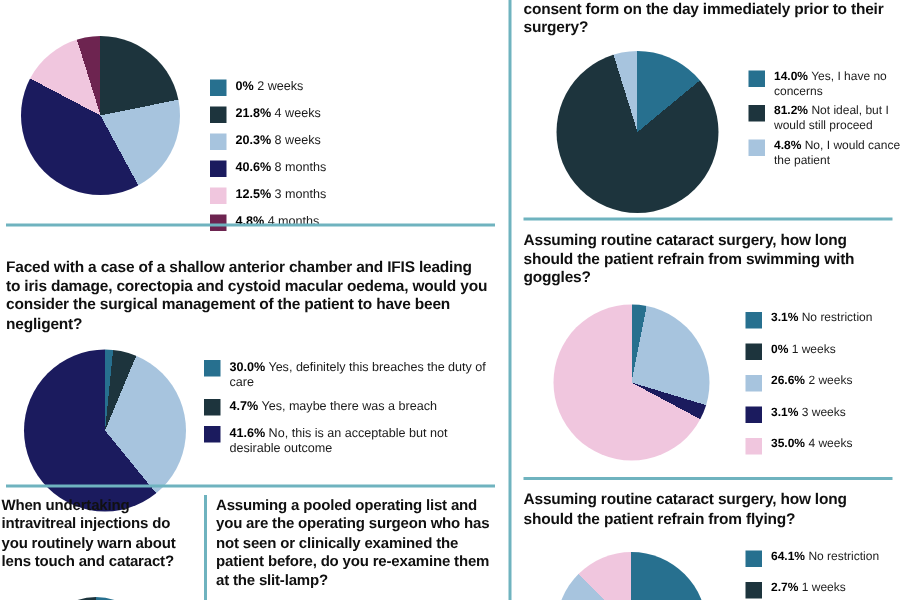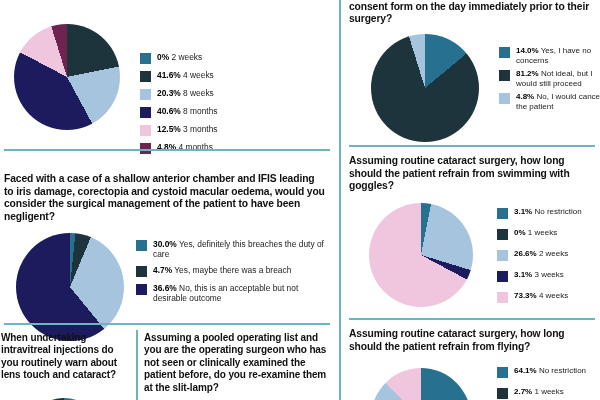--- a/index.html
+++ b/index.html
@@ -72,21 +72,21 @@
       </div>
 
       <div class="legend lgrid" style="position:absolute;left:140px;top:14px;">
         <div class="lcol" style="width:115px;">
           <div class="litem">
             <span class="sw" style="background:#27708f"></span>
             <span class="ltxt"><b>0%</b> <span>2 weeks</span></span>
           </div>
           <div class="litem">
             <span class="sw" style="background:#1d343d"></span>
-            <span class="ltxt"><b>41.6%</b> <span>4 weeks</span></span>
+            <span class="ltxt"><b>21.8%</b> <span>4 weeks</span></span>
           </div>
           <div class="litem">
             <span class="sw" style="background:#a7c4de"></span>
             <span class="ltxt"><b>20.3%</b> <span>8 weeks</span></span>
           </div>
         </div>
         <div class="lcol" style="width:110px;">
           <div class="litem">
             <span class="sw" style="background:#1b1b5e"></span>
             <span class="ltxt"><b>40.6%</b> <span>8 months</span></span>
@@ -123,21 +123,21 @@
         <div class="litem">
           <span class="sw" style="background:#27708f"></span>
           <span class="ltxt"><b>30.0%</b> <span>Yes, definitely this breaches the duty of care</span></span>
         </div>
         <div class="litem">
           <span class="sw" style="background:#1d343d"></span>
           <span class="ltxt"><b>4.7%</b> <span>Yes, maybe there was a breach</span></span>
         </div>
         <div class="litem">
           <span class="sw" style="background:#1b1b5e"></span>
-          <span class="ltxt"><b>36.6%</b> <span>No, this is an acceptable but not desirable outcome</span></span>
+          <span class="ltxt"><b>41.6%</b> <span>No, this is an acceptable but not desirable outcome</span></span>
         </div>
       </div>
     </div>
 
     <div class="block" style="left:4px;top:279px;width:326px;">
       <div class="hrule"></div>
     </div>
 
     <div class="block" style="left:1px;top:288px;width:130px;height:112px;">
       <div class="q small" style="width:126px;">When undertaking intravitreal injections do you routinely warn about lens touch and cataract?</div>
@@ -220,21 +220,21 @@
         <div class="litem" style="margin-bottom:9px;">
           <span class="sw" style="background:#a7c4de"></span>
           <span class="ltxt sm"><b>26.6%</b> <span>2 weeks</span></span>
         </div>
         <div class="litem" style="margin-bottom:9px;">
           <span class="sw" style="background:#1b1b5e"></span>
           <span class="ltxt sm"><b>3.1%</b> <span>3 weeks</span></span>
         </div>
         <div class="litem">
           <span class="sw" style="background:#f0c6de"></span>
-          <span class="ltxt sm"><b>73.3%</b> <span>4 weeks</span></span>
+          <span class="ltxt sm"><b>35.0%</b> <span>4 weeks</span></span>
         </div>
       </div>
     </div>
 
     <div class="block" style="left:8px;top:318px;width:246px;">
       <div class="hrule"></div>
     </div>
 
     <div class="block" style="left:8px;top:328px;width:250px;height:72px;">
       <div class="q" style="width:246px;">Assuming routine cataract surgery, how long should the patient refrain from flying?</div>

